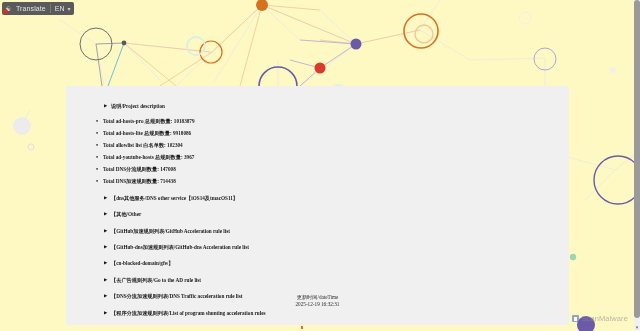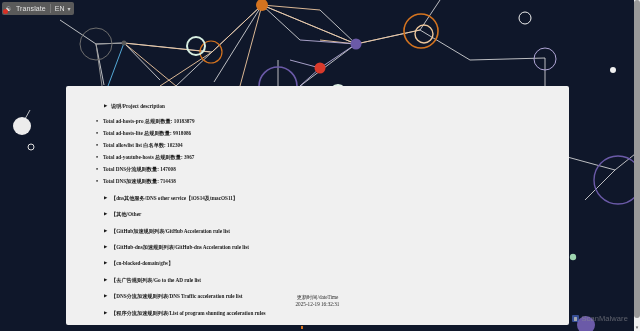--- a/index.html
+++ b/index.html
@@ -3,21 +3,21 @@
 <meta charset="utf-8">
 <style>
   * { box-sizing: border-box; }
   html, body {
     margin: 0; padding: 0;
     width: 640px; height: 331px;
     overflow: hidden;
     background: #ffffff;
     font-family: "Liberation Serif", "DejaVu Serif", serif;
   }
-  #app { position: relative; width: 640px; height: 331px; background: #0f172a; overflow: hidden; }
+  #app { position: relative; width: 640px; height: 331px; background: #fef9c3; overflow: hidden; }
 
   
   #bg-graph { position: absolute; left: 0; top: 0; width: 640px; height: 331px; }
 
   
   #translate-bar {
     position: absolute; left: 2px; top: 2px;
     height: 13px;
     display: flex; align-items: center;
     background: #5a5a5a;

